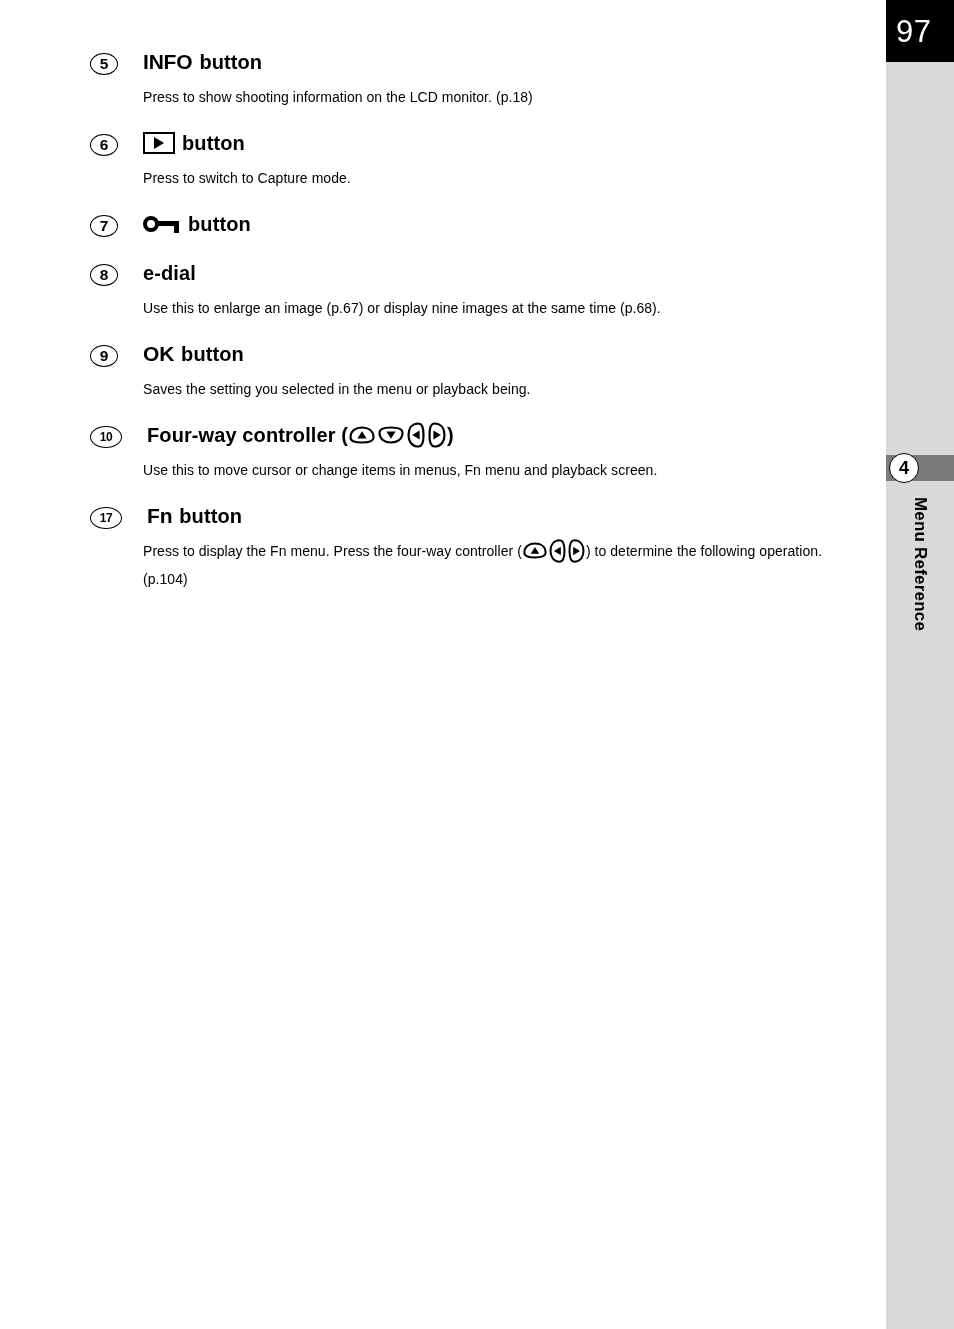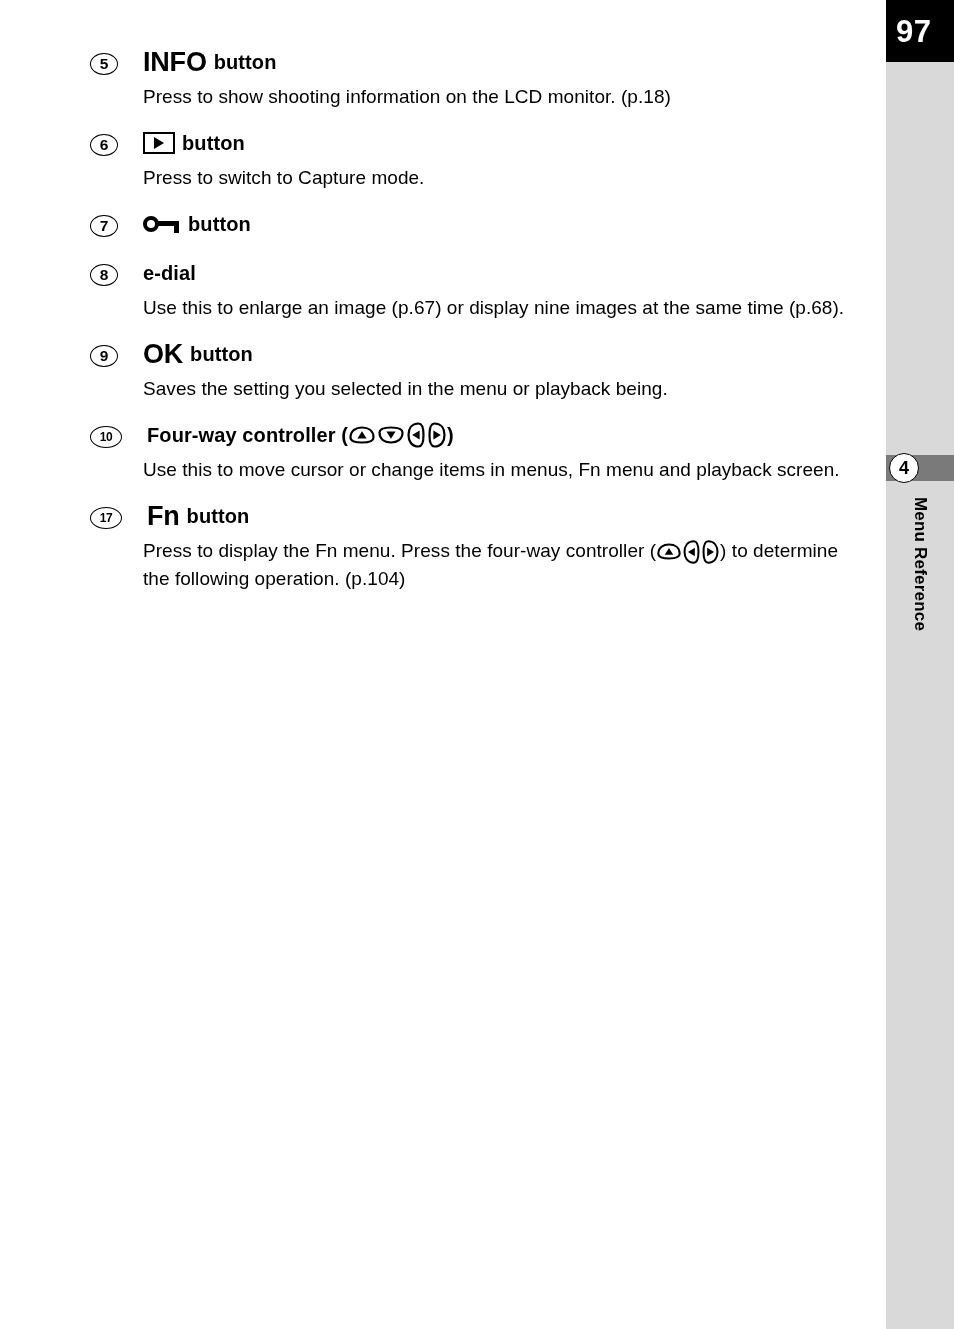--- a/index.html
+++ b/index.html
@@ -33,21 +33,21 @@
     width: 68px;
     height: 62px;
     background: #000000;
   }
   .page-number {
     position: absolute;
     top: 16px;
     left: 896px;
     color: #ffffff;
     font-size: 31px;
-    font-weight: 700;
+    font-weight: 400;
     letter-spacing: 0.5px;
     line-height: 1;
   }
   .chapter-band {
     position: absolute;
     top: 455px;
     left: 886px;
     width: 68px;
     height: 26px;
     background: #7a7a7a;
@@ -127,31 +127,31 @@
     margin-left: 25px;
     font-size: 20px;
     font-weight: 700;
     line-height: 30px;
     letter-spacing: 0.1px;
     display: flex;
     align-items: center;
     flex-wrap: nowrap;
   }
   .head-big {
-    font-size: 27px;
+    font-size: 21px;
     font-weight: 700;
     line-height: 30px;
     letter-spacing: -0.2px;
   }
   .head-sp { display: inline-block; width: 7px; }
 
   .body-text {
     margin-left: 143px;
     margin-top: 4px;
-    font-size: 19px;
+    font-size: 14px;
     line-height: 28px;
     max-width: 720px;
     letter-spacing: 0.05px;
   }
   .body-text .inline-icons {
     display: inline-flex;
     align-items: center;
     vertical-align: -4px;
   }
 

